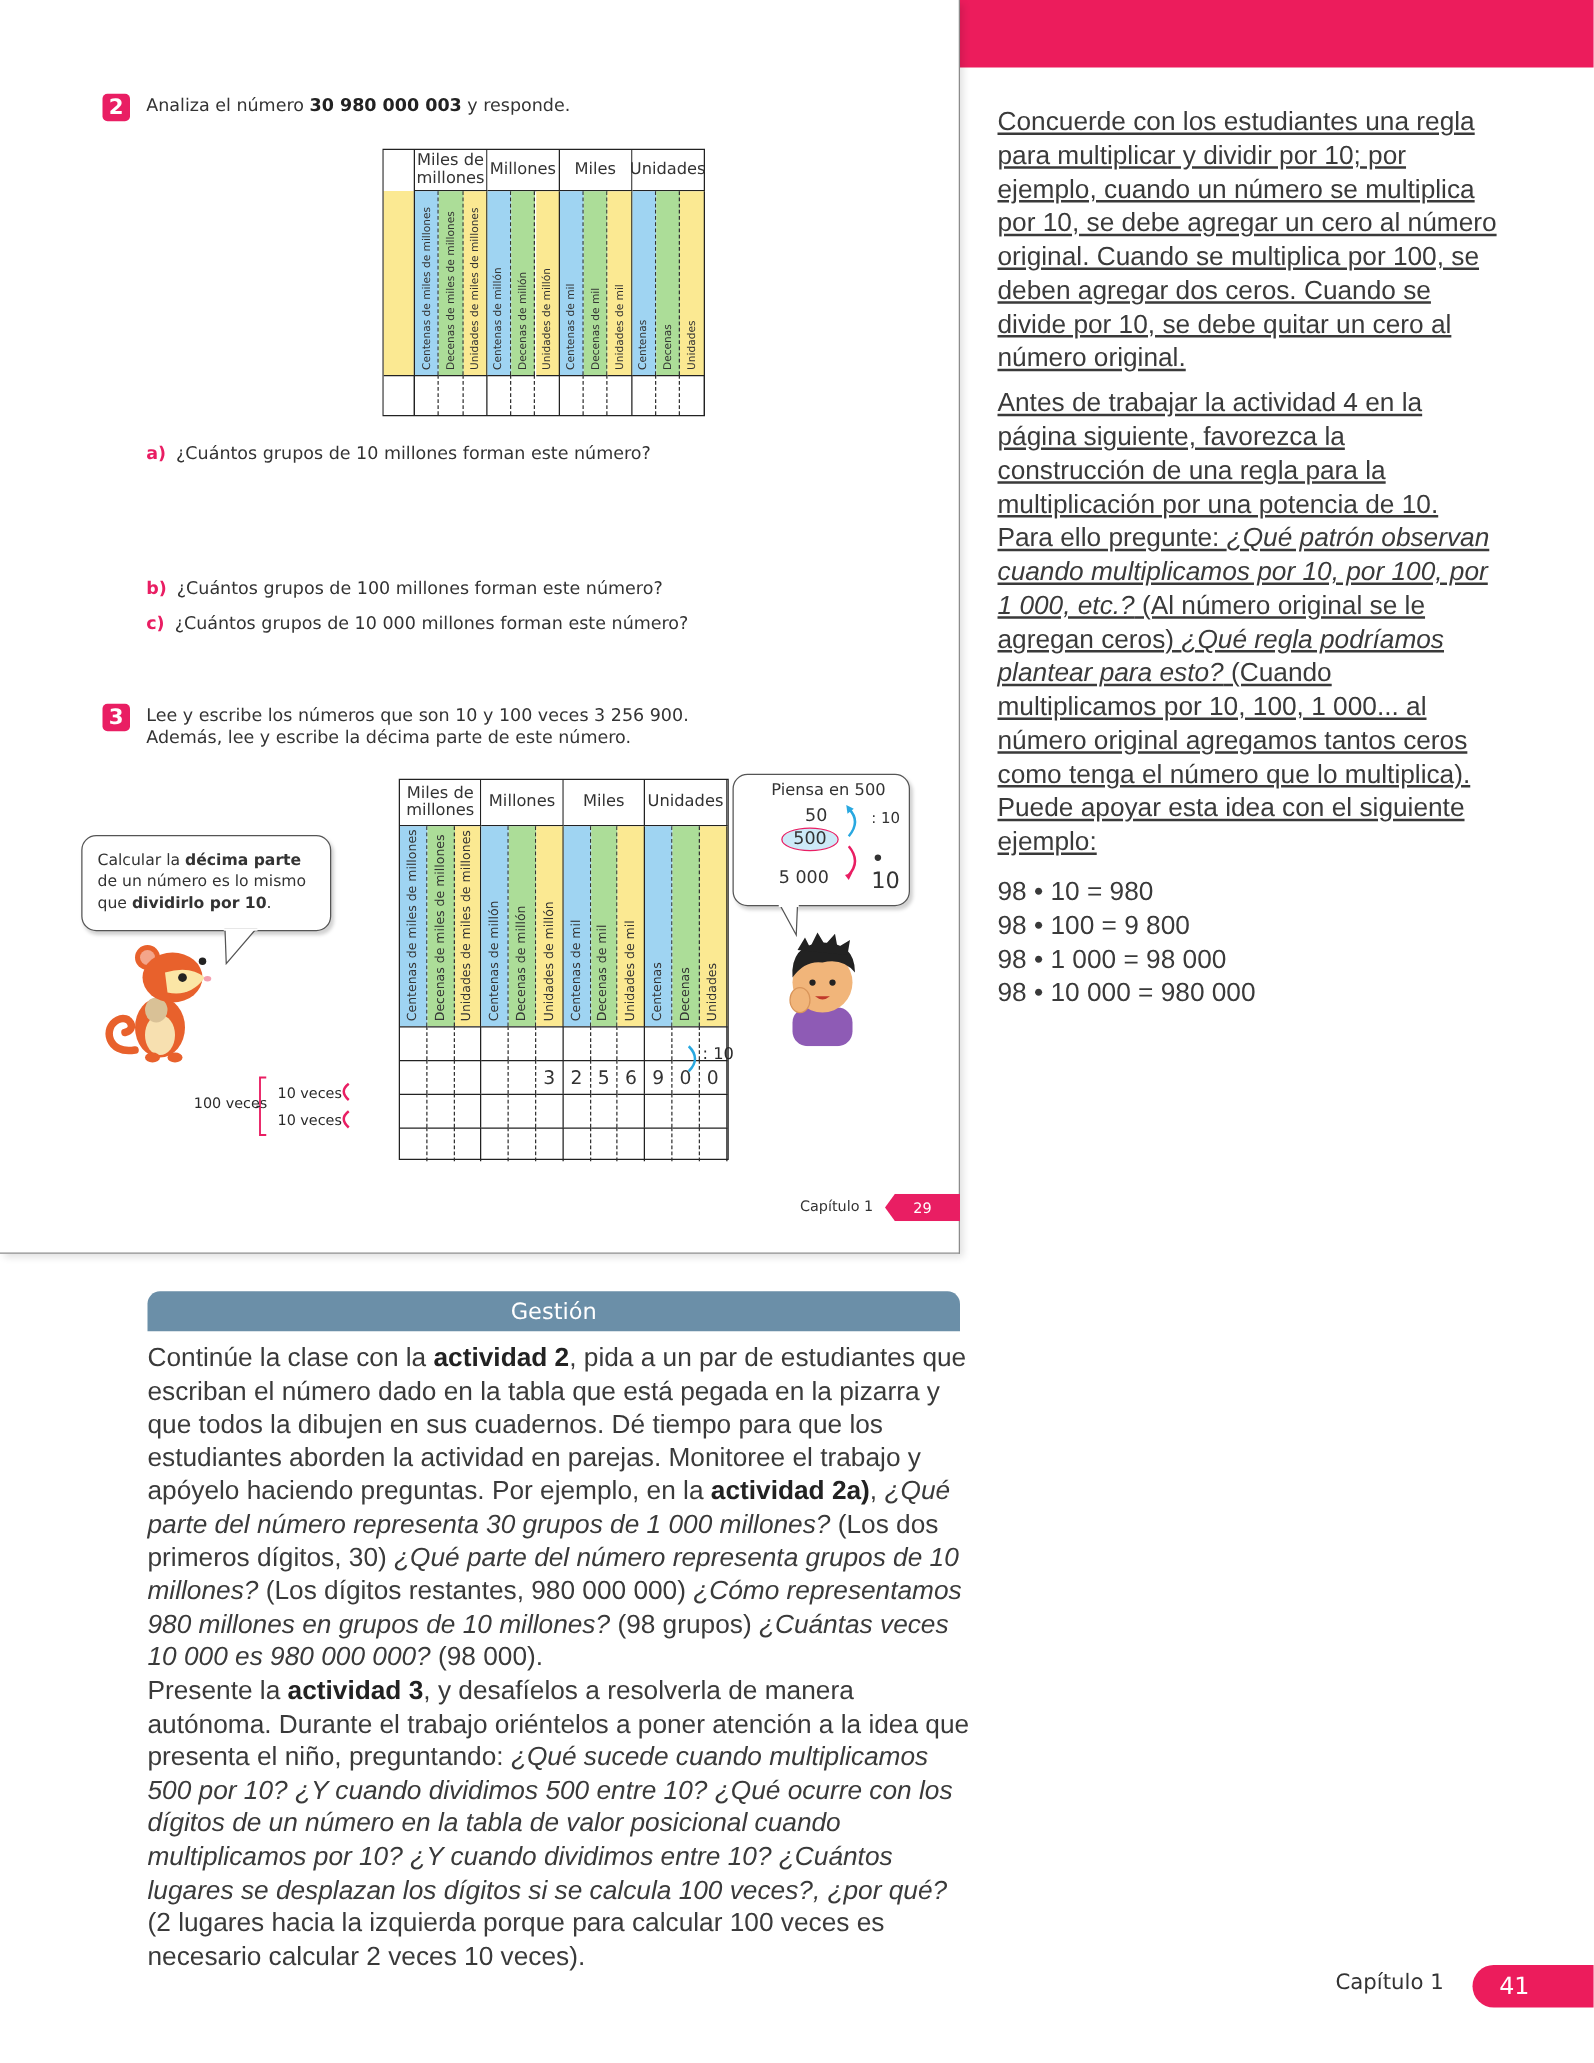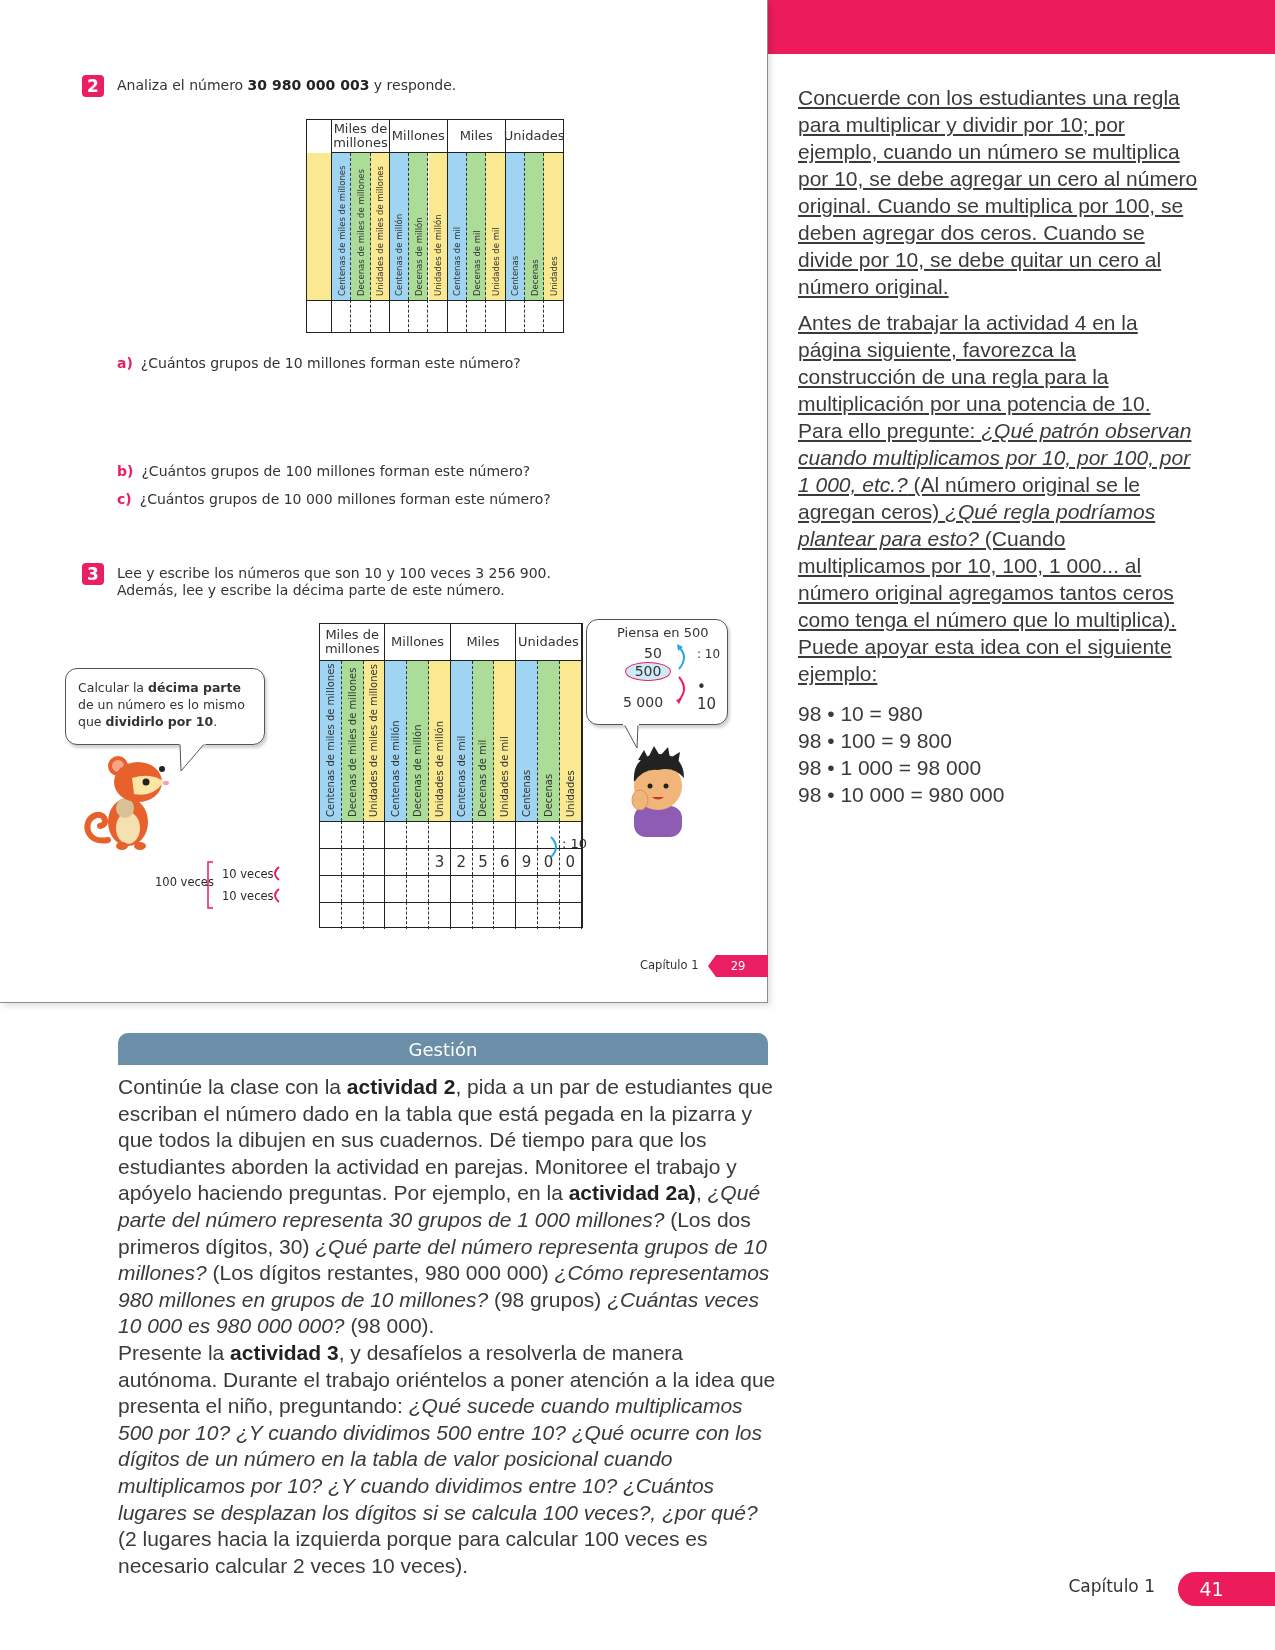--- a/index.html
+++ b/index.html
@@ -284,21 +284,21 @@
     <div style="position:absolute; left:57px; top:25px; font-size:14px;">50</div>
     <div style="position:absolute; left:38px; top:42px; width:46px; height:19px; border:1.5px solid #e91e63; border-radius:50%; background:#cdeaf8; font-size:14px; text-align:center; line-height:16px;">500</div>
     <div style="position:absolute; left:36px; top:74px; font-size:14px;">5 000</div>
     <svg style="position:absolute; left:88px; top:24px;" width="20" height="60">
       <path d="M4,3 Q14,13 4,25" fill="none" stroke="#29a8e0" stroke-width="2"></path>
       <polygon points="2,0 8,3 3,7" fill="#29a8e0"></polygon>
       <path d="M4,33 Q14,45 4,56" fill="none" stroke="#e91e63" stroke-width="2"></path>
       <polygon points="1,56 7,54 4,60" fill="#e91e63"></polygon>
     </svg>
     <div style="position:absolute; left:110px; top:26px; font-size:12px;">: 10</div>
-    <div style="position:absolute; left:110px; top:59px; font-size:15px;">• 10</div>
+    <div style="position:absolute; left:110px; top:59px; font-size:18px;">• 10</div>
   </div>
   <svg style="position:absolute; left:622px; top:724px;" width="30" height="26">
     <polygon points="2,0 16,0 15,24" fill="#fff" stroke="#555" stroke-width="1"></polygon>
     <line x1="1" y1="0" x2="17" y2="0" stroke="#fff" stroke-width="3"></line>
   </svg>
 
   <svg style="position:absolute; left:618px; top:742px;" width="80" height="95" viewBox="0 0 80 95">
     <rect x="16" y="64" width="48" height="31" rx="12" fill="#8e5bb5"></rect>
     <circle cx="40" cy="44" r="24" fill="#f1b57a"></circle>
     <path d="M16,40 Q14,14 40,12 Q66,12 66,36 Q56,24 40,28 Q26,26 16,40 Z" fill="#222"></path>

